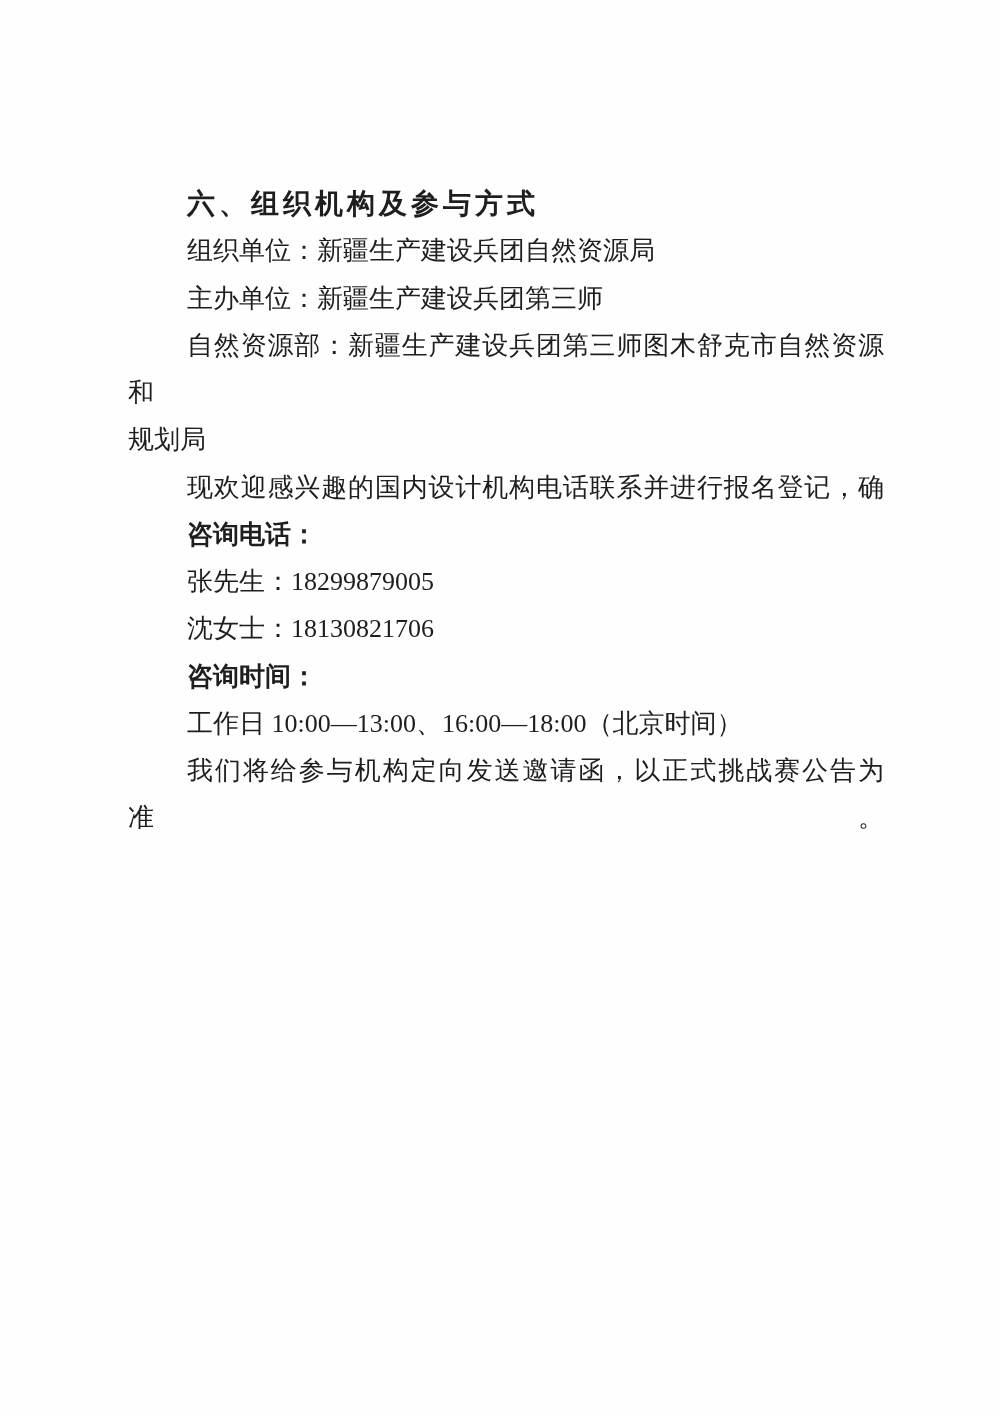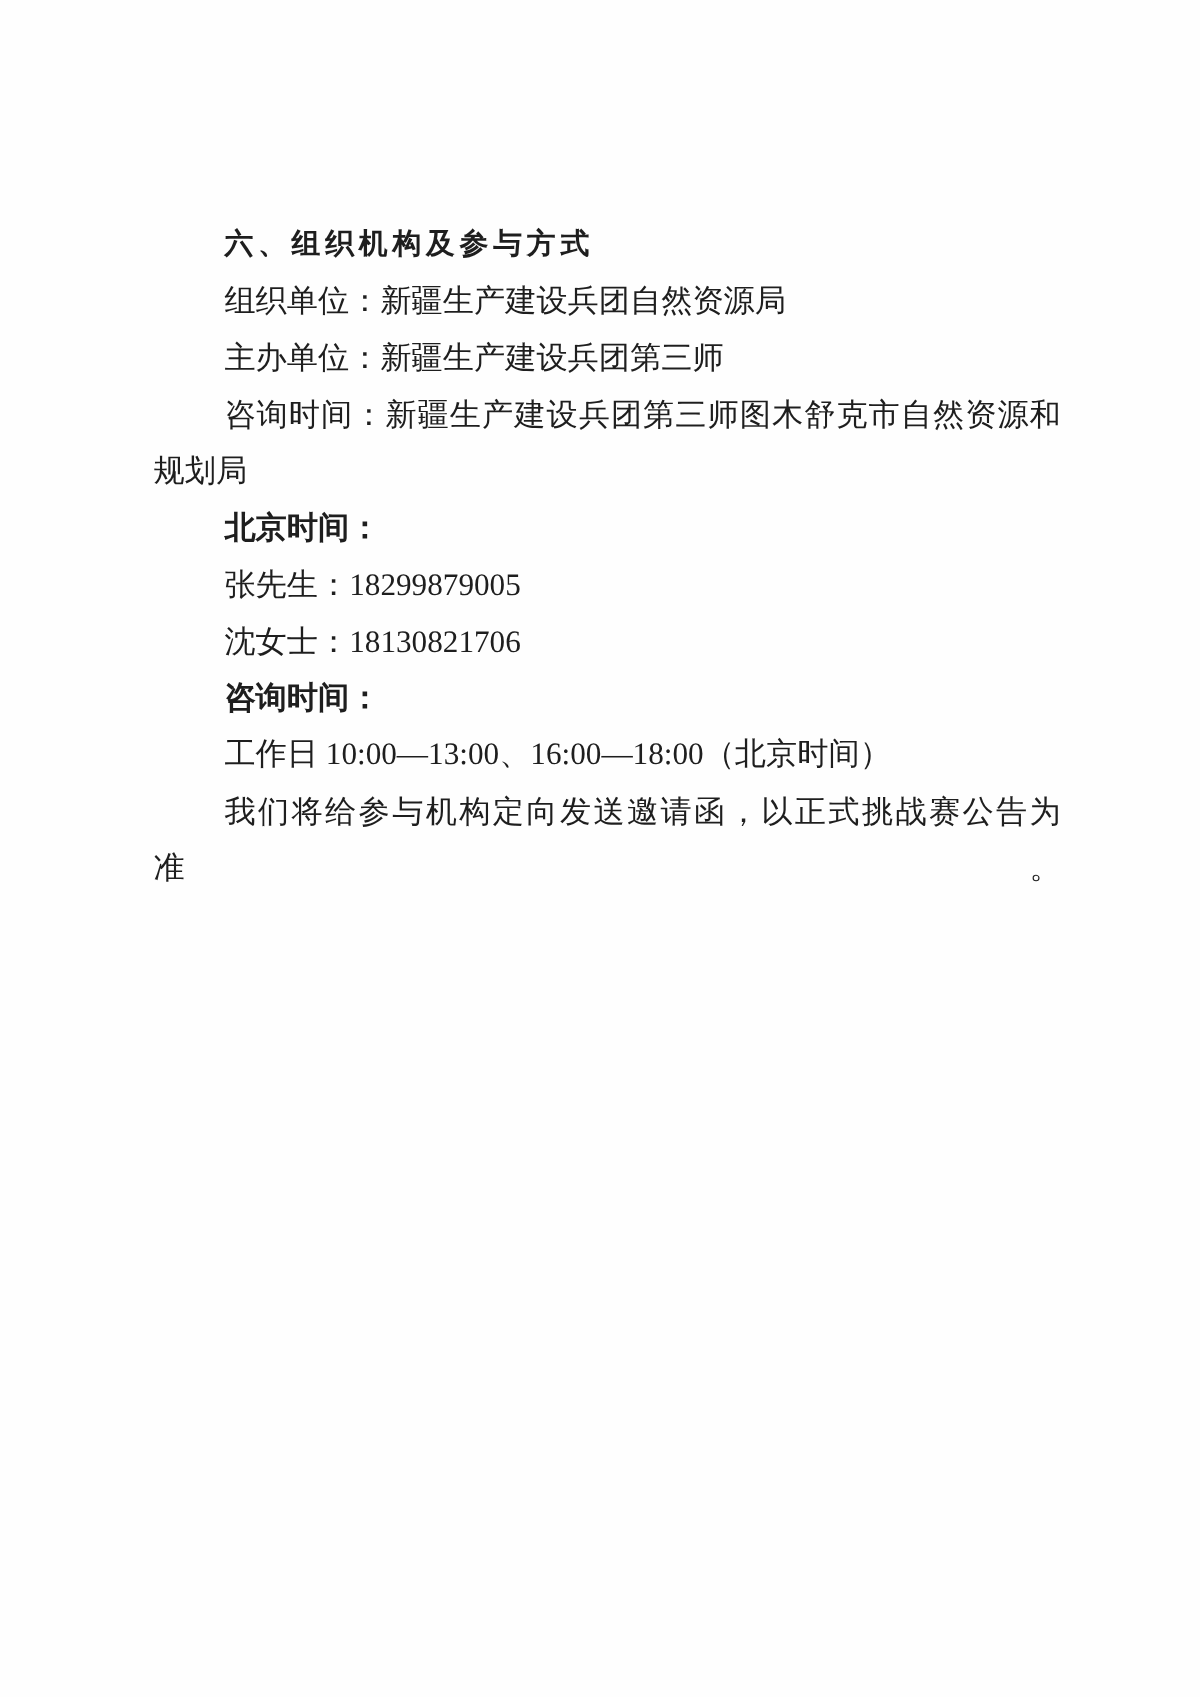--- a/index.html
+++ b/index.html
@@ -35,44 +35,45 @@
   .stretch {
     text-align: justify;
     text-align-last: justify;
   }
   
   .hei {
     font-family: "Liberation Sans", "DejaVu Sans", sans-serif;
     font-weight: 700;
   }
   .heading {
-    font-size: 24px;
+    font-size: 28px;
     letter-spacing: 4px;
   }
 </style>
 </head>
 <body>
 
 <div class="page">
   <div class="content">
 
     <div class="line indent hei heading">六、组织机构及参与方式</div>
 
 
     <div class="line indent">组织单位：新疆生产建设兵团自然资源局</div>
 
     <div class="line indent">主办单位：新疆生产建设兵团第三师</div>
 
-    <div class="line indent stretch">咨询时间：新疆生产建设兵团第三师图木舒克市自然资源和</div>
+    <div class="line indent stretch">自然资源部：新疆生产建设兵团第三师图木舒克市自然资源和</div>
 
     <div class="line">规划局</div>
 
+    <div class="line indent stretch">现欢迎感兴趣的国内设计机构电话联系并进行报名登记，确</div>
 
 
-    <div class="line indent hei">北京时间：</div>
+    <div class="line indent hei">咨询电话：</div>
 
     <div class="line indent">张先生：18299879005</div>
 
     <div class="line indent">沈女士：18130821706</div>
 
     <div class="line indent hei">咨询时间：</div>
 
     <div class="line indent">工作日 10:00—13:00、16:00—18:00（北京时间）</div>
 
 

